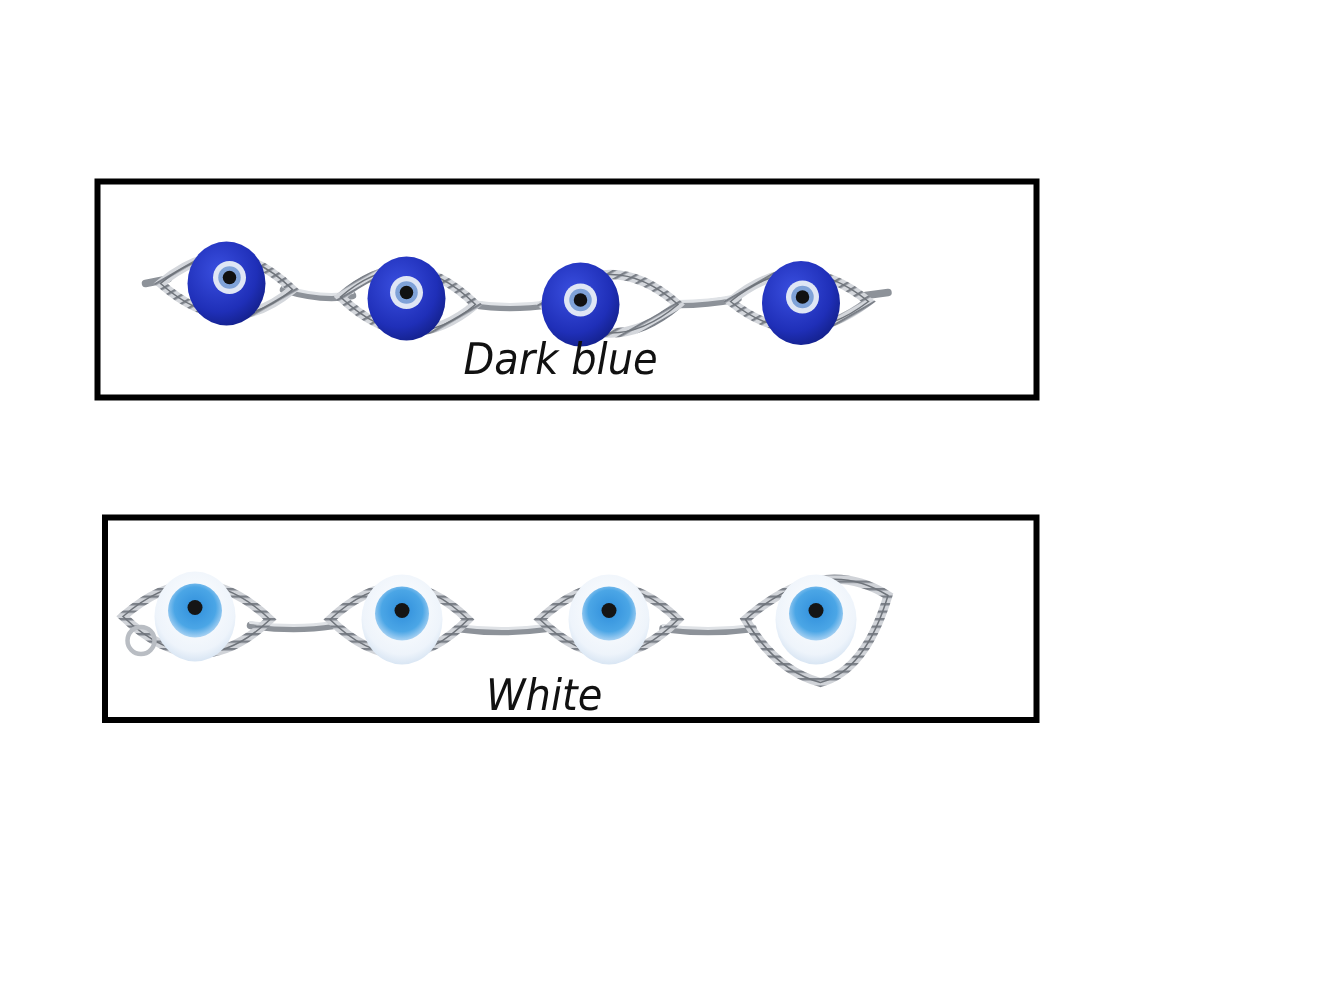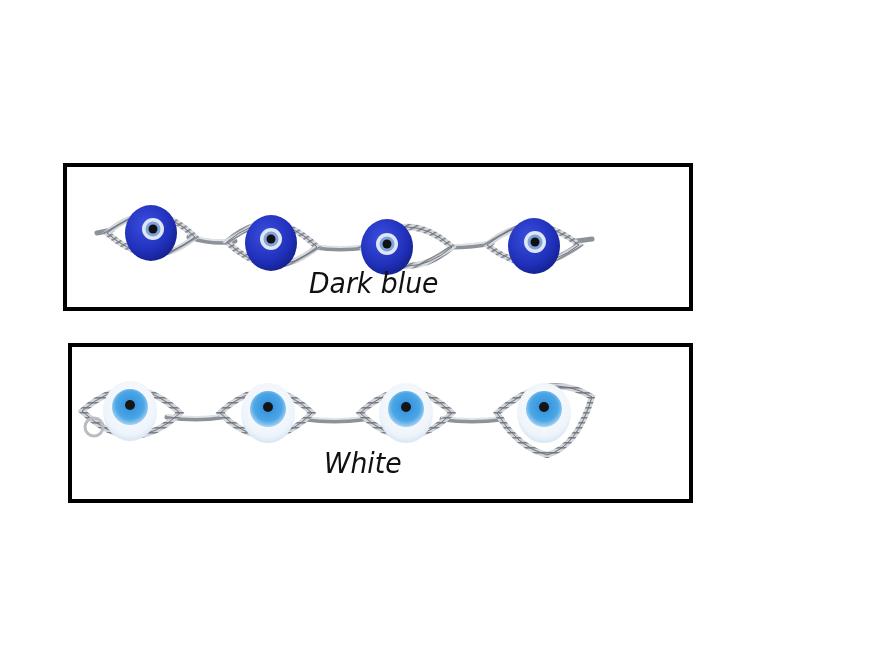--- a/index.html
+++ b/index.html
@@ -3,22 +3,22 @@
   <meta charset="utf-8">
   <style>
     html, body { margin: 0; padding: 0; }
     body {
       width: 878px; height: 658px; background: #ffffff; position: relative; overflow: hidden;
       font-family: "DejaVu Sans", sans-serif;
     }
     .panel {
       position: absolute; box-sizing: border-box; border: 4px solid #000000; background: #ffffff;
     }
-    #panel-1 { left: 63px; top: 119px; width: 630px; height: 148px; margin-top: 44px; }
-    #panel-2 { left: 68px; top: 343px; width: 625px; height: 160px; }
+    #panel-1 { left: 63px; top: 119px; width: 630px; height: 148px; }
+    #panel-2 { left: 68px; top: 343px; width: 625px; height: 139px; }
     .chain { position: absolute; left: 0; top: 0; }
     .label {
       position: absolute; font-family: "DejaVu Sans", sans-serif; color: #111111;
       font-size: 29px; letter-spacing: 0px; transform: scaleX(0.92); transform-origin: left top;
       font-style: italic; font-weight: normal;
     }
     #label-1 { left: 242px; top: 99px; }
     #label-2 { left: 252px; top: 99px; }
   </style>
 </head>

